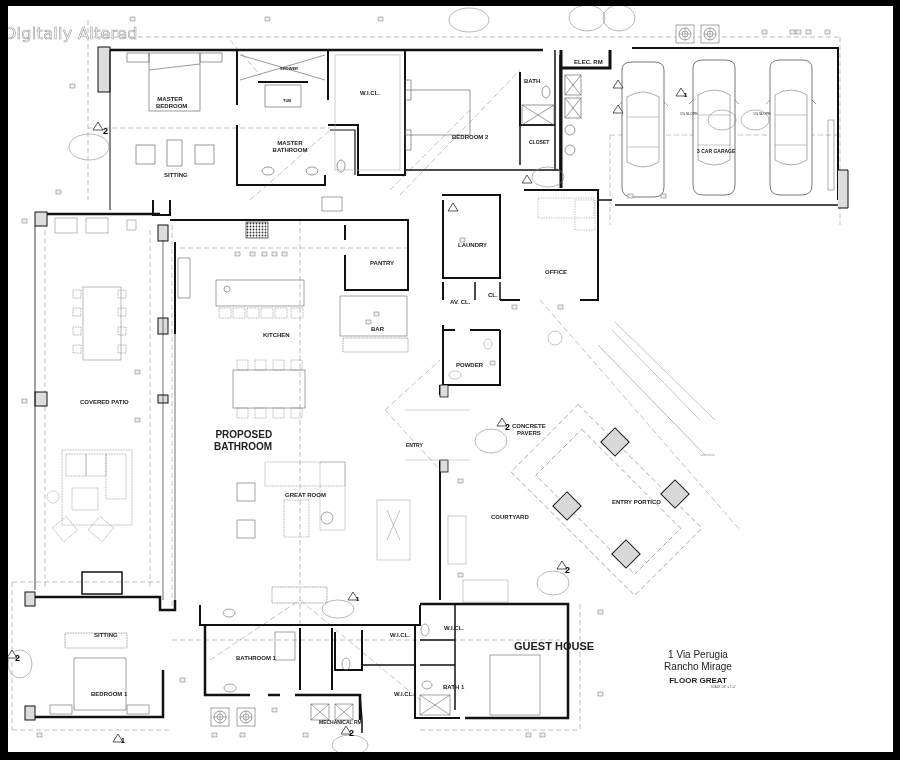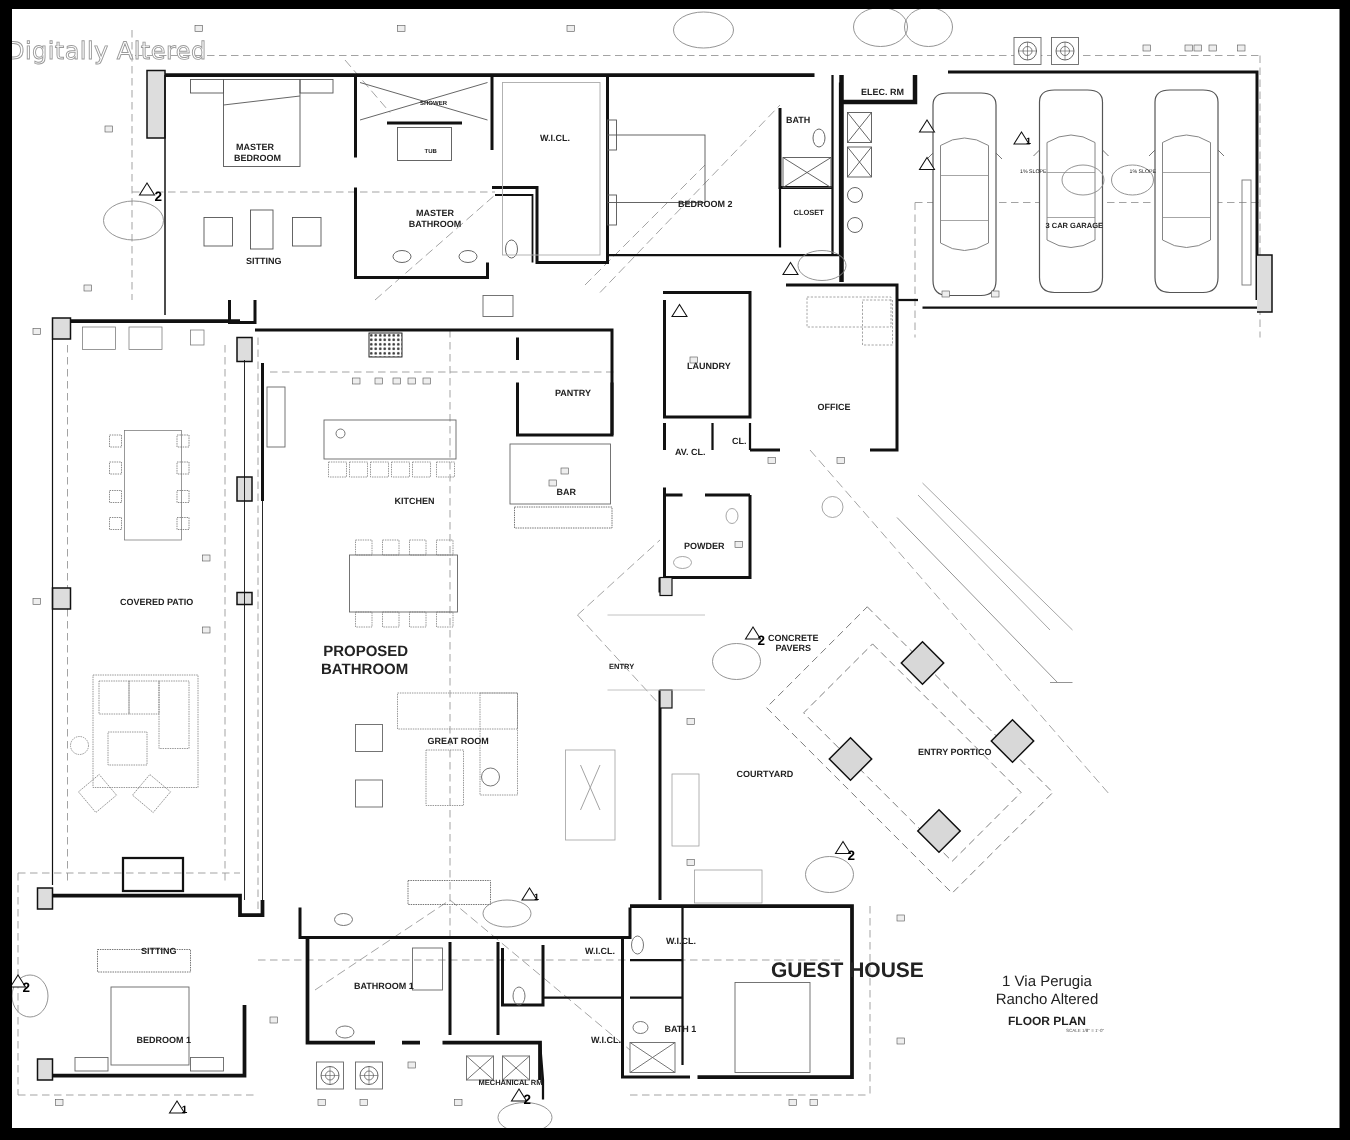--- a/index.html
+++ b/index.html
@@ -3,21 +3,21 @@
 <meta charset="utf-8">
 <style>
   html, body { margin:0; padding:0; background:#000; }
   body { width:900px; height:760px; position:relative; overflow:hidden; font-family:"Liberation Sans", sans-serif; }
   #sheet { position:absolute; left:8px; top:6px; width:885px; height:746px; background:#fff; overflow:hidden; }
   #plan { position:absolute; left:-8px; top:-6px; width:900px; height:760px; }
   .watermark { position:absolute; left:4px; top:24px; font-size:16px; color:#fff; letter-spacing:0.3px;
     -webkit-text-stroke:0.6px #9a9a9a; font-family:"DejaVu Sans", sans-serif; z-index:5; }
   .lbl { position:absolute; font-weight:bold; color:#222; text-align:center; white-space:nowrap; font-size:6px; line-height:7px; z-index:4; }
   .lbl.big { font-size:10px; line-height:12px; text-align:right; }
-  .lbl.mid { font-size:14px;padding-left:24px; }
+  .lbl.mid { font-size:11px;padding-left:24px; }
   .title-block { position:absolute; left:630px; top:643px; width:120px; text-align:center; color:#222; z-index:4; }
   .title-block .l1 { font-size:10px; line-height:12px; }
   .title-block .l2 { font-size:10px; line-height:12px; }
   .title-block .l3 { font-size:8px; font-weight:bold; margin-top:3px; line-height:9px; }
   .title-block .l4 { font-size:3px; color:#555; text-align:right; padding-right:22px; line-height:4px; }
   .tag { position:absolute; font-size:4px; z-index:4; }
 </style>
 </head>
 <body>
 
@@ -441,22 +441,22 @@
   <div class="lbl" style="left:228px;top:649px;">BATHROOM 1</div>
   <div class="lbl" style="left:382px;top:626px;">W.I.CL.</div>
   <div class="lbl" style="left:386px;top:685px;">W.I.CL.</div>
   <div class="lbl" style="left:311px;top:713px;font-size:5px;">MECHANICAL RM</div>
   <div class="lbl mid" style="left:482px;top:637px;">GUEST HOUSE</div>
   <div class="lbl" style="left:436px;top:619px;">W.I.CL.</div>
   <div class="lbl" style="left:435px;top:678px;">BATH 1</div>
 
   <div class="title-block">
     <div class="l1">1 Via Perugia</div>
-    <div class="l2">Rancho Altered</div>
-    <div class="l3">FLOOR PLAN</div>
+    <div class="l2">Rancho Mirage</div>
+    <div class="l3">FLOOR GREAT</div>
     <div class="l4">SCALE 1/8" = 1'-0"</div>
   </div>
 
   <div class="tag" style="left:95px;top:120px;font-size:9px;font-weight:bold;">2</div>
   <div class="tag" style="left:676px;top:86px;font-size:6px;font-weight:bold;">1</div>
   <div class="tag" style="left:497px;top:416px;font-size:9px;font-weight:bold;">2</div>
   <div class="tag" style="left:557px;top:559px;font-size:9px;font-weight:bold;">2</div>
   <div class="tag" style="left:7px;top:647px;font-size:9px;font-weight:bold;">2</div>
   <div class="tag" style="left:113px;top:731px;font-size:7px;font-weight:bold;">1</div>
   <div class="tag" style="left:348px;top:590px;font-size:6px;font-weight:bold;">1</div>

